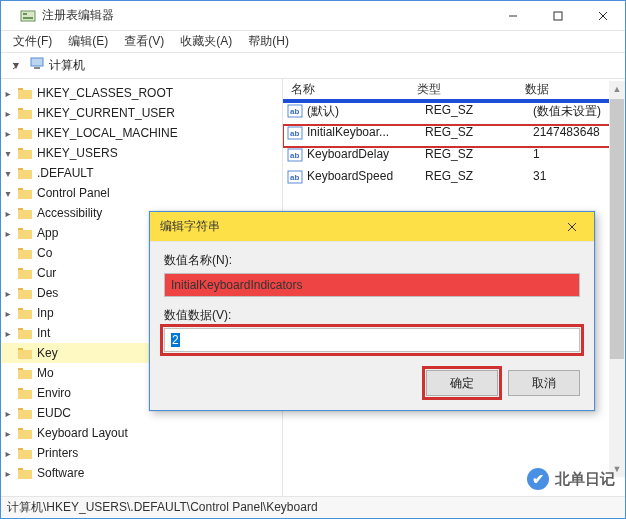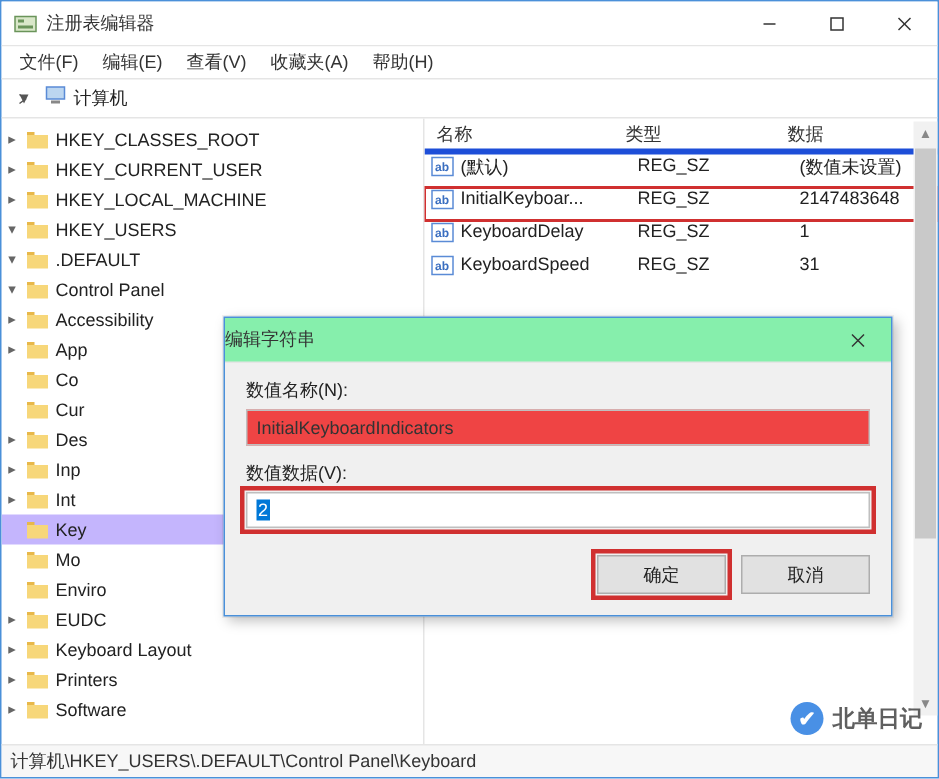--- a/index.html
+++ b/index.html
@@ -1,40 +1,40 @@
 <!DOCTYPE html>
 <html><head>
 <meta charset="utf-8">
 <style>
 * { box-sizing: border-box; margin: 0; padding: 0; font-family: "Microsoft YaHei", "Segoe UI", sans-serif; font-size: 12px; }
 body { width: 626px; height: 519px; background: #fff; position: relative; overflow: hidden; border: 1px solid #4a90d9; }
 
 
-.titlebar { height: 30px; background: #fff; display: flex; align-items: center; padding-left: 8px; border-bottom: 1px solid #e5e5e5; justify-content: space-between; }
+.titlebar { height: 30px; background: #fff; display: flex; align-items: center; padding-left: 19px; border-bottom: 1px solid #e5e5e5; justify-content: space-between; }
 .titlebar .app-icon { width: 16px; height: 16px; margin-right: 6px; display: inline-flex; }
 .titlebar .title { flex: 1; color: #333; }
 .titlebar .win-btns { display: flex; }
 .titlebar .win-btn { width: 45px; height: 29px; display: flex; align-items: center; justify-content: center; color: #666; }
 .titlebar .win-btn svg { width: 10px; height: 10px; }
 
 
 .menubar { height: 22px; background: #fff; display: flex; align-items: center; padding-left: 4px; border-bottom: 1px solid #e5e5e5; }
 .menubar .menu-item { padding: 3px 8px; color: #333; }
 
 
 .location-row { height: 26px; display: flex; align-items: center; padding: 2px 4px; gap: 2px; border-bottom: 1px solid #e5e5e5; }
 .nav-arrow { width: 22px; height: 22px; display: flex; align-items: center; justify-content: center; color: #555; }
 .tree-root-label { padding-left: 2px; color: #222; }
 
 
 .main { display: flex; height: 418px; }
 .tree-pane { width: 282px; border-right: 1px solid #e5e5e5; overflow: hidden; padding-top: 4px; }
 .list-pane { flex: 1; overflow: hidden; }
 .tree .row { display: flex; align-items: center; height: 20px; padding-left: 0; }
-.tree .row.selected { background: #c4b5fd; }
+.tree .row.selected { background: #fef9c3; }
 .tree .expander { width: 14px; height: 14px; display: inline-flex; align-items: center; justify-content: center; color: #666; font-size: 10px; margin-right: 2px; }
 .tree .expander.none { visibility: hidden; }
 .tree .folder-icon { width: 16px; height: 14px; margin-right: 4px; }
 .tree .label { color: #222; }
 .ind1 { padding-left: 22px; }
 .ind2 { padding-left: 40px; }
 .ind3 { padding-left: 58px; }
 .ind4 { padding-left: 76px; }
 
 
@@ -48,33 +48,33 @@
 .list-body .lrow { display: flex; height: 22px; align-items: flex-start; padding-left: 4px; }
 .list-body .lrow .val-icon { width: 16px; height: 16px; margin-right: 4px; display: inline-flex; }
 .list-body .lrow .c { overflow: hidden; text-overflow: ellipsis; white-space: nowrap; padding-right: 8px; }
 .list-body .lrow .c-name { width: 118px; color: #222; }
 .list-body .lrow .c-type { width: 108px; color: #222; }
 .list-body .lrow .c-data { flex: 1; color: #222; }
 .list-body .lrow.highlighted { outline: 2px solid #d03030; outline-offset: -1px; }
 
 
 .dialog-overlay { position: absolute; left: 148px; top: 210px; width: 446px; height: 200px; background: #f0f0f0; border: 1px solid #4a90d9; box-shadow: 0 0 0 1px rgba(0,0,0,0.05), 3px 3px 8px rgba(0,0,0,0.25); }
-.dialog-titlebar { height: 30px; background: #86efac; display: flex; align-items: center; border-bottom: 1px solid #e5e5e5; }
+.dialog-titlebar { height: 30px; background: #fde047; display: flex; align-items: center; padding-left: 10px; border-bottom: 1px solid #e5e5e5; }
 .dialog-titlebar .dtitle { flex: 1; color: #333; }
 .dialog-titlebar .dclose { width: 44px; height: 29px; display: flex; align-items: center; justify-content: center; }
 .dialog-body { padding: 10px 14px 10px 14px; }
 .dlabel { color: #222; margin-bottom: 4px; }
 .dfield { width: 100%; height: 24px; border: 1px solid #bfbfbf; background: #fff; padding: 0 6px; color: #333; display: flex; align-items: center; }
 .dfield.readonly { background: #ef4444; }
 .dfield.input { position: relative; }
 .dfield.input .sel { background: #0078d7; color: #fff; padding: 0 1px; }
 .dfield.hl { outline: 3px solid #d03030; outline-offset: 1px; }
 .spacer { height: 10px; }
 .dialog-buttons { display: flex; justify-content: flex-end; gap: 10px; padding: 8px 14px 0 14px; }
-.dbtn { width: 86px; height: 26px; background: #e1e1e1; border: 1px solid #adadad; display: flex; align-items: center; justify-content: center; color: #222; }
+.dbtn { width: 72px; height: 26px; background: #e1e1e1; border: 1px solid #adadad; display: flex; align-items: center; justify-content: center; color: #222; }
 .dbtn.primary.hl { outline: 3px solid #d03030; outline-offset: 1px; }
 
 
 .statusbar { position: absolute; left: 0; bottom: 0; right: 0; height: 22px; border-top: 1px solid #e5e5e5; background: #f7f7f7; display: flex; align-items: center; padding-left: 6px; color: #333; }
 
 
 .watermark { position: absolute; right: 10px; bottom: 28px; display: flex; align-items: center; gap: 6px; opacity: 0.85; }
 .watermark .wicon { width: 22px; height: 22px; background: #2a7de1; border-radius: 50%; display: flex; align-items: center; justify-content: center; color: #fff; font-weight: bold; font-size: 14px; }
 .watermark .wtext { font-size: 15px; font-weight: 600; color: #444; }
 

